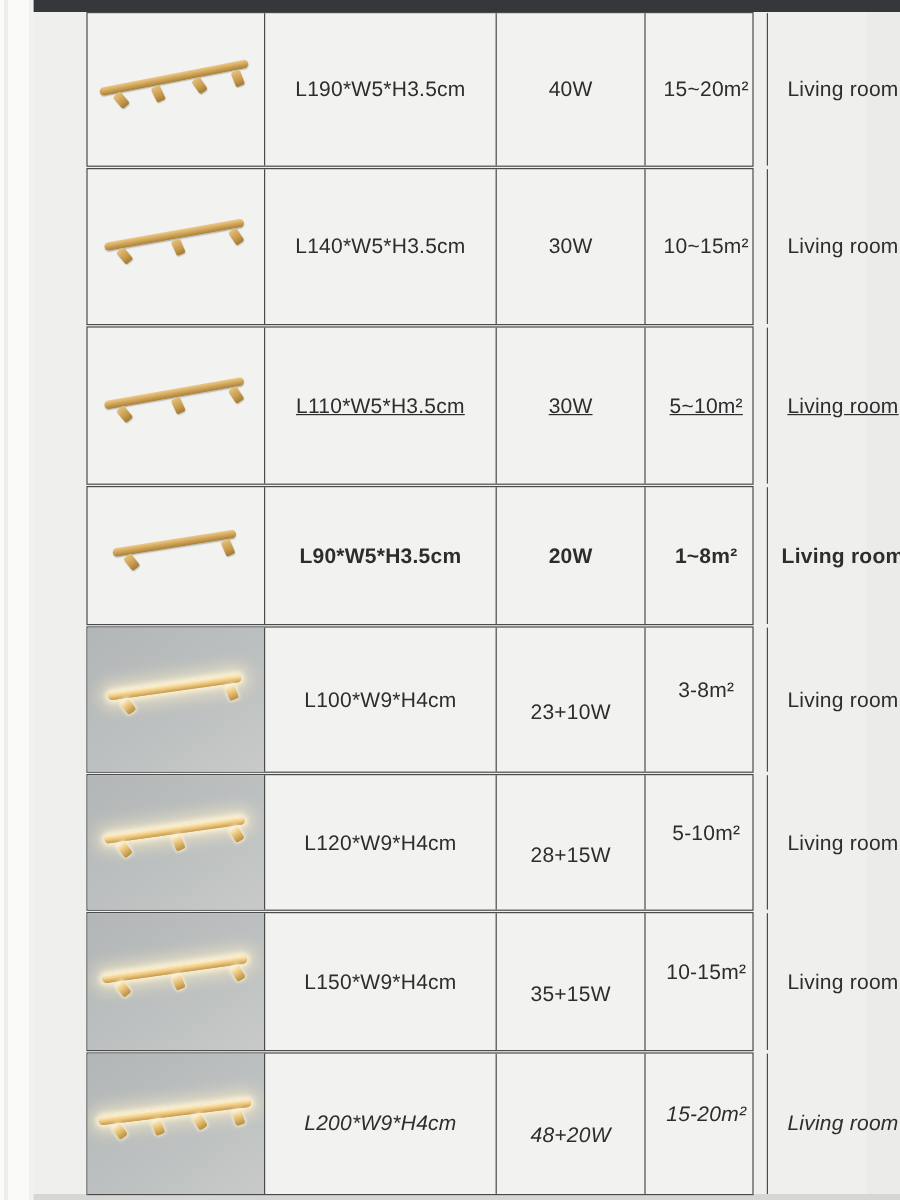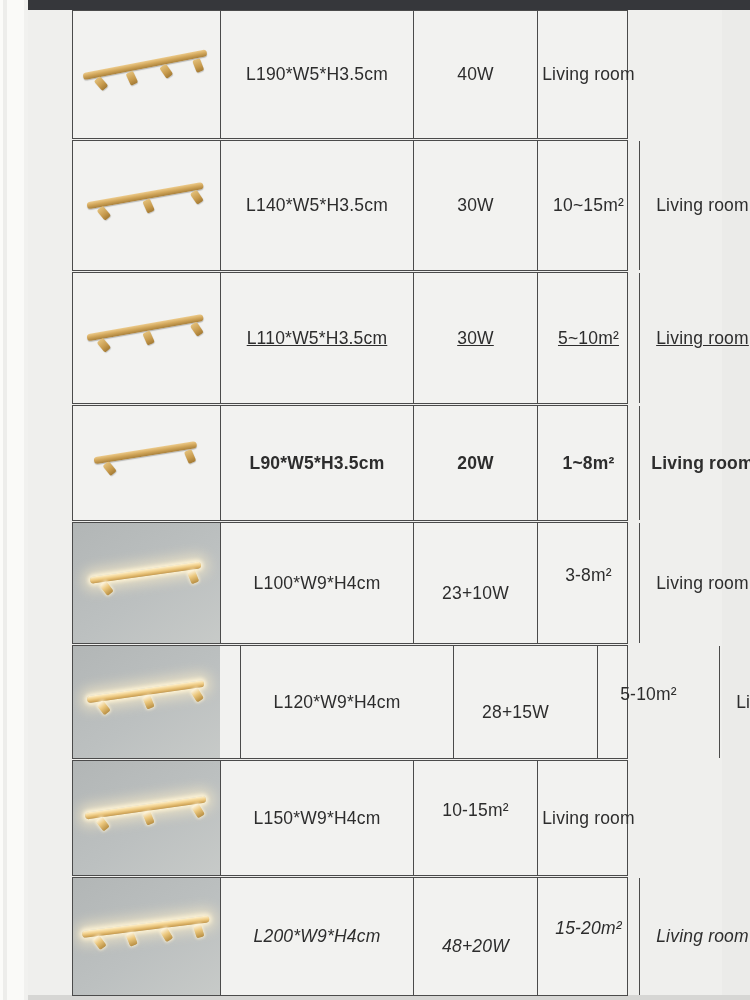--- a/index.html
+++ b/index.html
@@ -32,21 +32,21 @@
     background:#f2f2f0;
     border:1px solid #4b4b4b;
     margin-bottom:1px;
     box-sizing:border-box;
   }
   .row:nth-child(1){height:129px;}
   .row:nth-child(2){height:131px;}
   .row:nth-child(3){height:132px;text-decoration:underline;}
   .row:nth-child(4){height:116px;font-weight:bold;}
   .row:nth-child(5){height:122px;}
-  .row:nth-child(6){height:114px;gap:20px;}
+  .row:nth-child(6){height:114px;}
   .row:nth-child(7){height:116px;}
   .row:nth-child(8){height:119px;font-style:italic;}
   .cell{
     display:flex;align-items:center;justify-content:center;
     border-left:1px solid #4b4b4b;
     font-size:17.5px;letter-spacing:.2px;
     overflow:hidden;position:relative;
     text-align:center;
   }
   .cell:first-child{border-left:none;}
@@ -101,20 +101,21 @@
       <div class="lamp">
           <div class="bar"></div>
           <div class="spot" style="left: 7%; transform: rotate(-30deg);"></div>
           <div class="spot" style="left: 33.6667%; transform: rotate(-14deg);"></div>
           <div class="spot" style="left: 60.3333%; transform: rotate(-24deg);"></div>
           <div class="spot" style="left: 87%; transform: rotate(-10deg);"></div>
         </div>
     </div>
     <div class="cell dims-cell">L190*W5*H3.5cm</div>
     <div class="cell watt-cell">40W</div>
+    <div class="cell area-cell">15~20m²</div>
     <div class="cell room-cell">Living room</div>
   </div>
 
   <div class="row">
     <div class="cell img-cell">
       <div class="lamp">
           <div class="bar"></div>
           <div class="spot" style="left: 7%; transform: rotate(-30deg);"></div>
           <div class="spot" style="left: 47%; transform: rotate(-14deg);"></div>
           <div class="spot" style="left: 87%; transform: rotate(-24deg);"></div>
@@ -187,20 +188,21 @@
   <div class="row lit">
     <div class="cell img-cell">
       <div class="lamp lit">
           <div class="bar"></div>
           <div class="spot" style="left: 7%; transform: rotate(-30deg);"></div>
           <div class="spot" style="left: 47%; transform: rotate(-14deg);"></div>
           <div class="spot" style="left: 87%; transform: rotate(-24deg);"></div>
         </div>
     </div>
     <div class="cell dims-cell">L150*W9*H4cm</div>
+    <div class="cell watt-cell">35+15W</div>
     <div class="cell area-cell">10-15m²</div>
     <div class="cell room-cell">Living room</div>
   </div>
 
   <div class="row lit">
     <div class="cell img-cell">
       <div class="lamp lit">
           <div class="bar"></div>
           <div class="spot" style="left: 7%; transform: rotate(-30deg);"></div>
           <div class="spot" style="left: 33.6667%; transform: rotate(-14deg);"></div>

